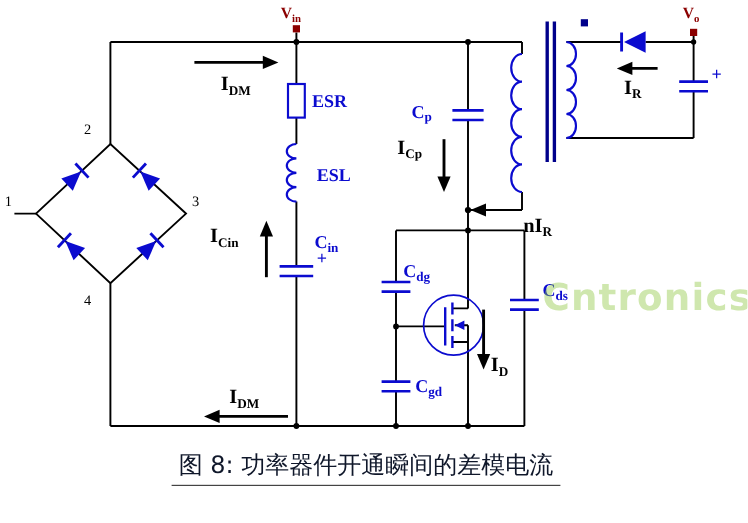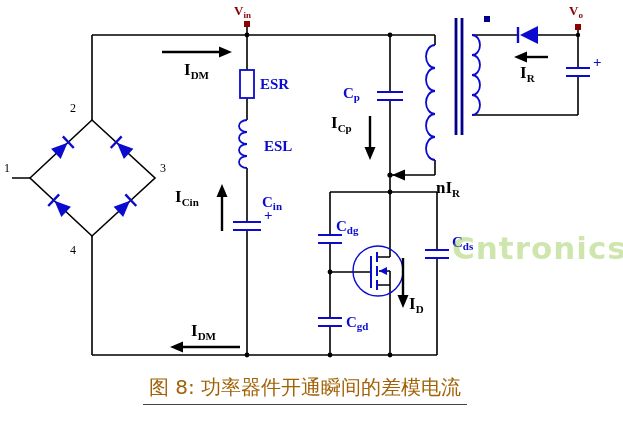--- a/index.html
+++ b/index.html
@@ -7,21 +7,21 @@
         font-family:"Liberation Serif", serif;}
   svg{position:absolute;left:0;top:0;}
   .cur-label{font-family:"Liberation Serif", serif;font-weight:bold;fill:#000;font-size:17px;}
   .cur-sub{font-size:11px;font-weight:bold;}
   .comp-label{font-family:"Liberation Serif", serif;font-weight:bold;fill:#0b0bcf;font-size:15px;}
   .comp-sub{font-size:11px;}
   .pin-label{font-family:"Liberation Serif", serif;fill:#000;font-size:12px;}
   .term-label{font-family:"Liberation Serif", serif;font-weight:bold;fill:#8b0000;font-size:13px;}
   .term-sub{font-size:9px;}
   #caption{position:absolute;left:0;top:374px;width:610px;text-align:center;
-           font-size:20px;color:#a16207;font-family:"DejaVu Sans", sans-serif;}
+           font-size:20px;color:#0f172a;font-family:"DejaVu Sans", sans-serif;}
   #caption span{display:inline-block;border-bottom:1px solid #444;padding:0 6px 3px 6px;}
   #wm-url{position:absolute;left:418px;top:404px;font-size:17px;color:#7dc242;
           font-family:"DejaVu Sans", sans-serif;font-weight:bold;}
   #wm-brand{position:absolute;left:452px;top:230px;font-size:31px;color:#8cc63e;opacity:0.42;
             letter-spacing:1px;font-family:"DejaVu Sans", sans-serif;font-weight:bold;}
 </style>
 </head>
 <body>
 
 <div id="page">

